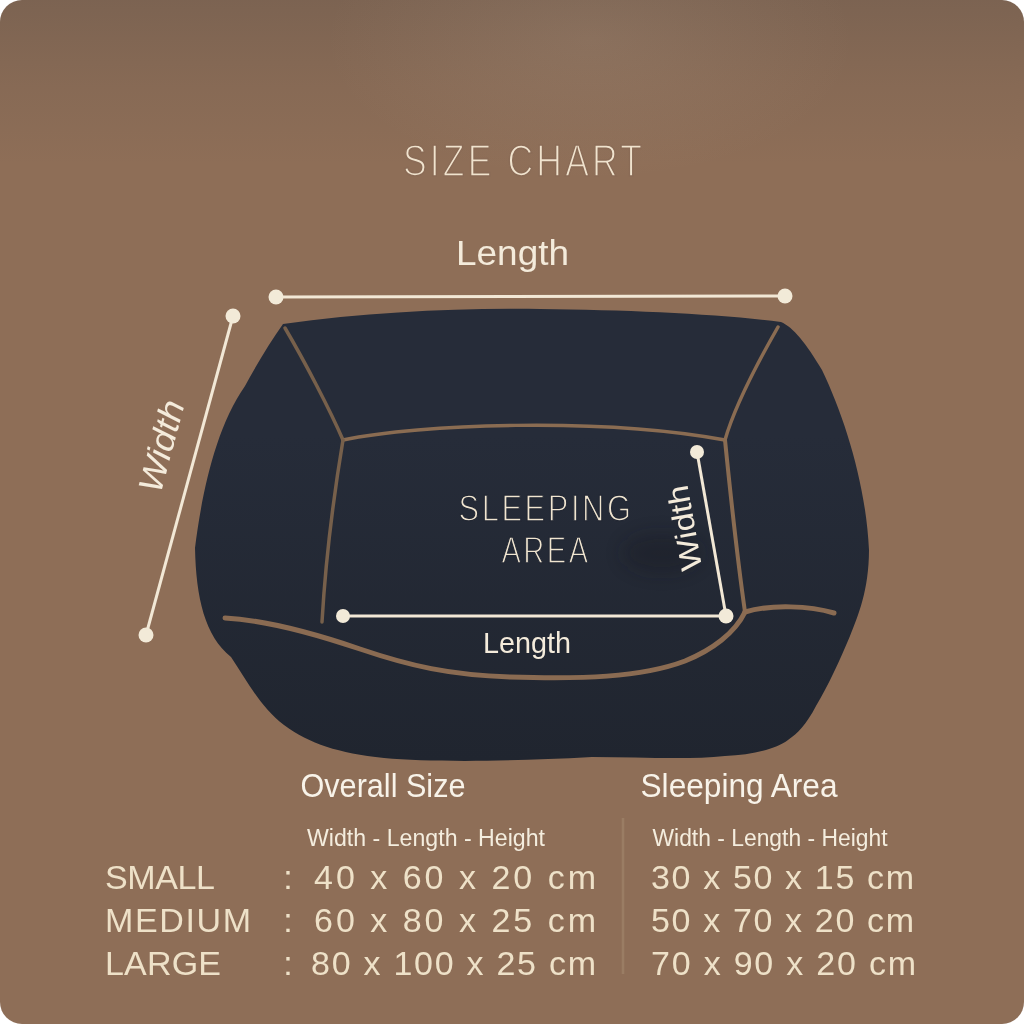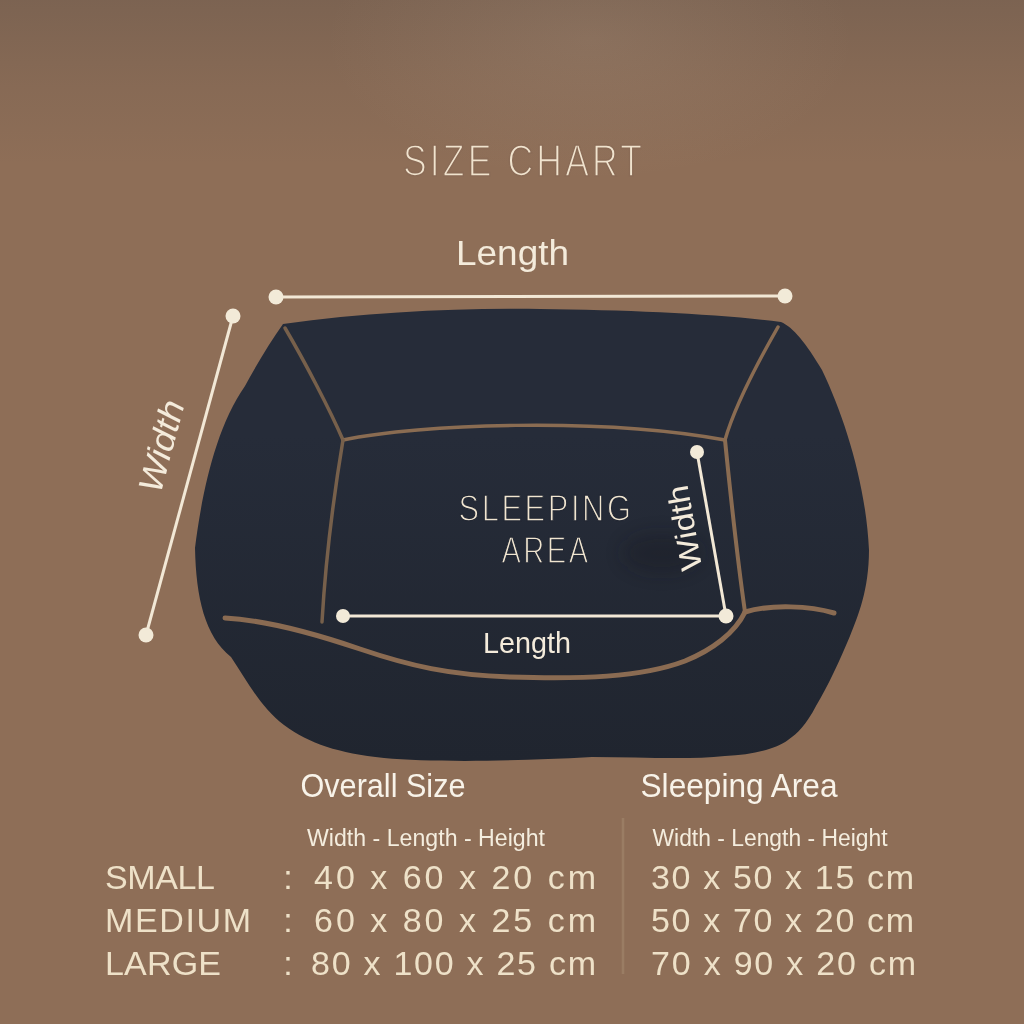--- a/index.html
+++ b/index.html
@@ -1,21 +1,21 @@
 <!DOCTYPE html>
 <html><head>
 <meta charset="utf-8">
 <style>
   html,body{margin:0;padding:0;}
   .page{position:relative;width:1024px;height:1024px;overflow:hidden;
     background:
       radial-gradient(380px 200px at 590px 40px, rgba(205,185,165,0.12), rgba(205,185,165,0) 70%),
       linear-gradient(180deg, rgba(72,68,66,0.26) 0px, rgba(72,68,66,0.10) 85px, rgba(72,68,66,0) 165px),
       #8e6e57;
-    font-family:"Liberation Sans", sans-serif;}
+    font-family:"Liberation Sans", sans-serif;border-radius:22px;}
   text{font-family:"Liberation Sans", sans-serif;}
 </style>
 </head>
 <body>
 <div class="page">
 
 <svg style="position:absolute;left:0;top:0;" width="1024" height="1024" viewBox="0 0 1024 1024">
   <defs>
     <linearGradient id="bedg" x1="0" y1="0.28" x2="0" y2="1">
       <stop offset="0" stop-color="#262c39"></stop>

